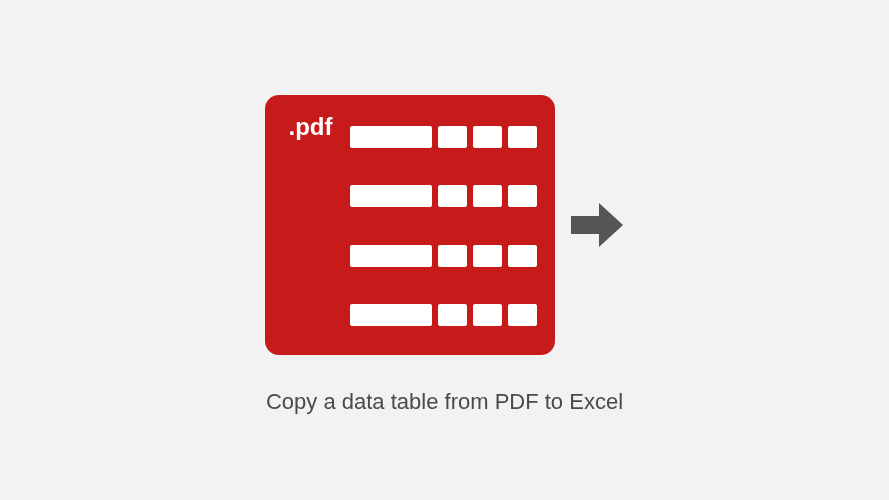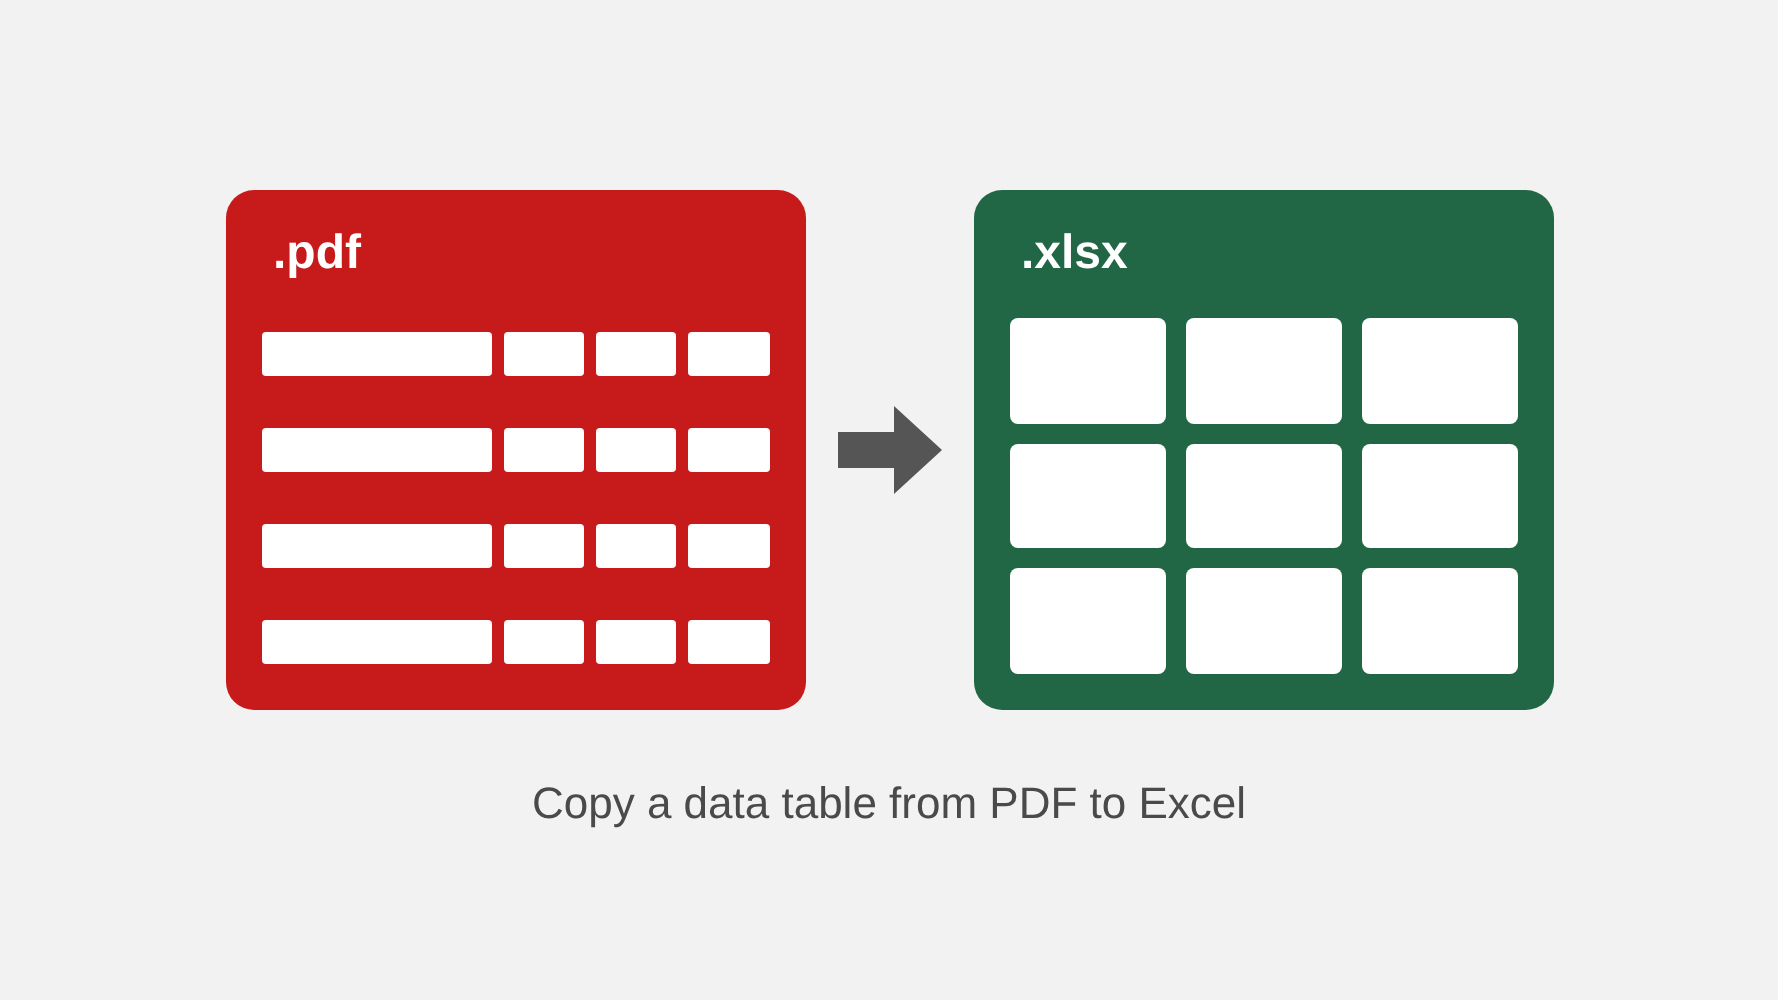--- a/index.html
+++ b/index.html
@@ -19,21 +19,21 @@
       align-items: center;
       justify-content: center;
       gap: 14px;
       margin-top: 10px;
     }
     .file-card {
       width: 290px;
       height: 260px;
       border-radius: 14px;
       display: flex;
-      flex-direction: column;
+      flex-direction: row;
       padding: 12px 0 0 0;
     }
     .pdf-card { background: #c71b1b; }
     .xlsx-card { background: #216745; }
     .card-label {
       color: #fff;
       font-weight: 700;
       font-size: 24px;
       padding: 6px 0 12px 24px;
     }
@@ -115,30 +115,16 @@
       </div>
     </div>
   </div>
 
   <div class="arrow-wrap">
     <svg width="56" height="52" viewBox="0 0 56 52">
       <path d="M2 17 L30 17 L30 4 L54 26 L30 48 L30 35 L2 35 Z" fill="#555555"></path>
     </svg>
   </div>
 
-  <div class="file-card xlsx-card">
-    <div class="card-label">.xlsx</div>
-    <div class="xlsx-grid">
-      <div class="xlsx-cell"></div>
-      <div class="xlsx-cell"></div>
-      <div class="xlsx-cell"></div>
-      <div class="xlsx-cell"></div>
-      <div class="xlsx-cell"></div>
-      <div class="xlsx-cell"></div>
-      <div class="xlsx-cell"></div>
-      <div class="xlsx-cell"></div>
-      <div class="xlsx-cell"></div>
-    </div>
-  </div>
 
 </div>
 
 <div class="caption">Copy a data table from PDF to Excel</div>
 
 </body></html>

